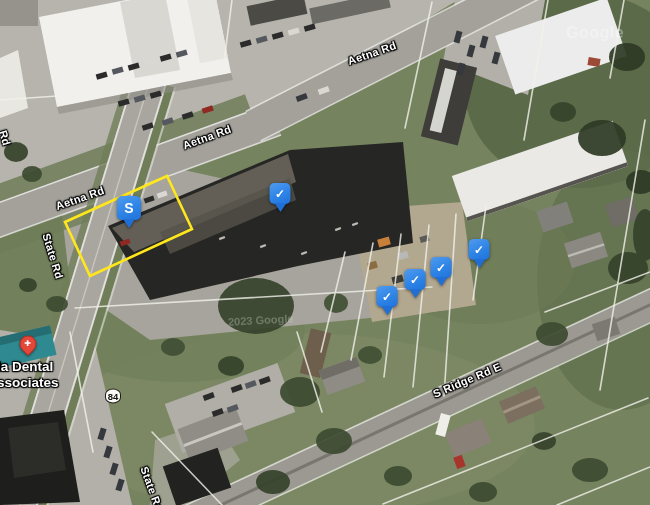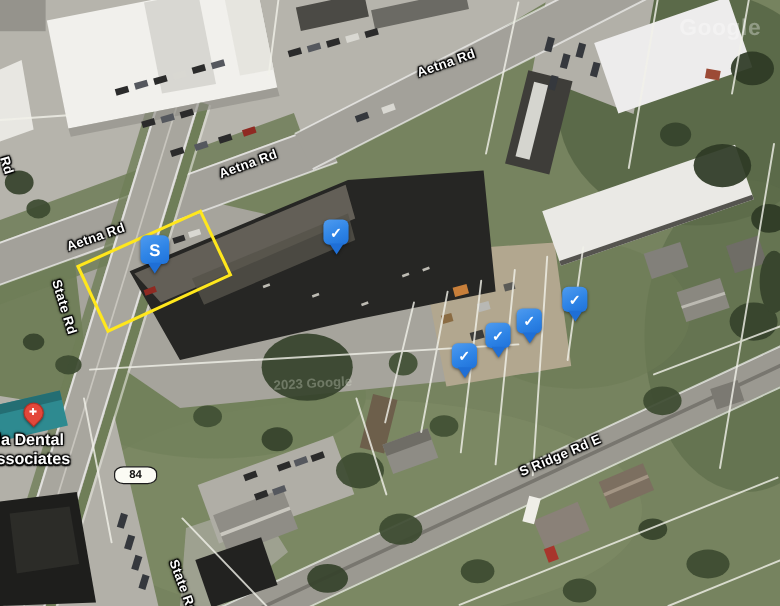--- a/index.html
+++ b/index.html
@@ -23,21 +23,21 @@
   .pin-red-wrap{position:absolute;width:18px;height:23px;transform:translate(-50%,-100%);
        z-index:25;cursor:pointer;filter:drop-shadow(0 1px 1px rgba(0,0,0,.45));}
   .teardrop{position:absolute;left:50%;top:45%;width:15px;height:15px;background:#e3473a;
        border:1px solid #b23227;border-radius:50% 50% 0 50%;
        transform:translate(-50%,-50%) rotate(45deg);
        display:flex;align-items:center;justify-content:center;}
   .teardrop span{transform:rotate(-45deg);color:#fff;font-size:8px;line-height:8px;}
   .biz{position:absolute;left:-3px;top:359px;color:#fff;font-weight:bold;font-size:13.5px;
        line-height:15.5px;z-index:12;
        text-shadow:-1px -1px 1px #000,1px -1px 1px #000,-1px 1px 1px #000,1px 1px 1px #000,0 0 3px #000;}
-  .shield{position:absolute;left:113px;top:396px;width:36px;height:15px;background:#fbfbf4;
+  .shield{position:absolute;left:113px;top:396px;width:16px;height:15px;background:#fbfbf4;
        border:1.5px solid #1c1c1c;border-radius:8px/6px;box-sizing:border-box;
        display:flex;align-items:center;justify-content:center;
        font-size:9.5px;font-weight:bold;color:#111;transform:translate(-50%,-50%);z-index:12;}
 </style>
 </head>
 <body>
 
 <div class="map">
 
   <svg width="650" height="505" viewBox="0 0 650 505">
@@ -267,21 +267,21 @@
 
   <div class="shield">
     <span>84</span>
   </div>
 
   <div class="biz">
     <div>la Dental</div>
     <div>ssociates</div>
   </div>
 
-  <span class="wm" style="left:566px;top:13px;font-size:19px;color:rgba(255,255,255,.33);letter-spacing:.5px;">Google</span>
+  <span class="wm" style="left:566px;top:24px;font-size:16px;color:rgba(255,255,255,.33);letter-spacing:.5px;">Google</span>
   <span class="wm" style="left:228px;top:314px;font-size:11px;color:rgba(225,232,215,.3);transform:rotate(-3deg);">2023 Google</span>
 
   <div class="pin" style="left:129px;top:228px;">
     <div class="pin-head s">
       <span>S</span>
     </div>
     <div class="pin-tail"></div>
   </div>
 
   <div class="pin" style="left:280px;top:212px;">

